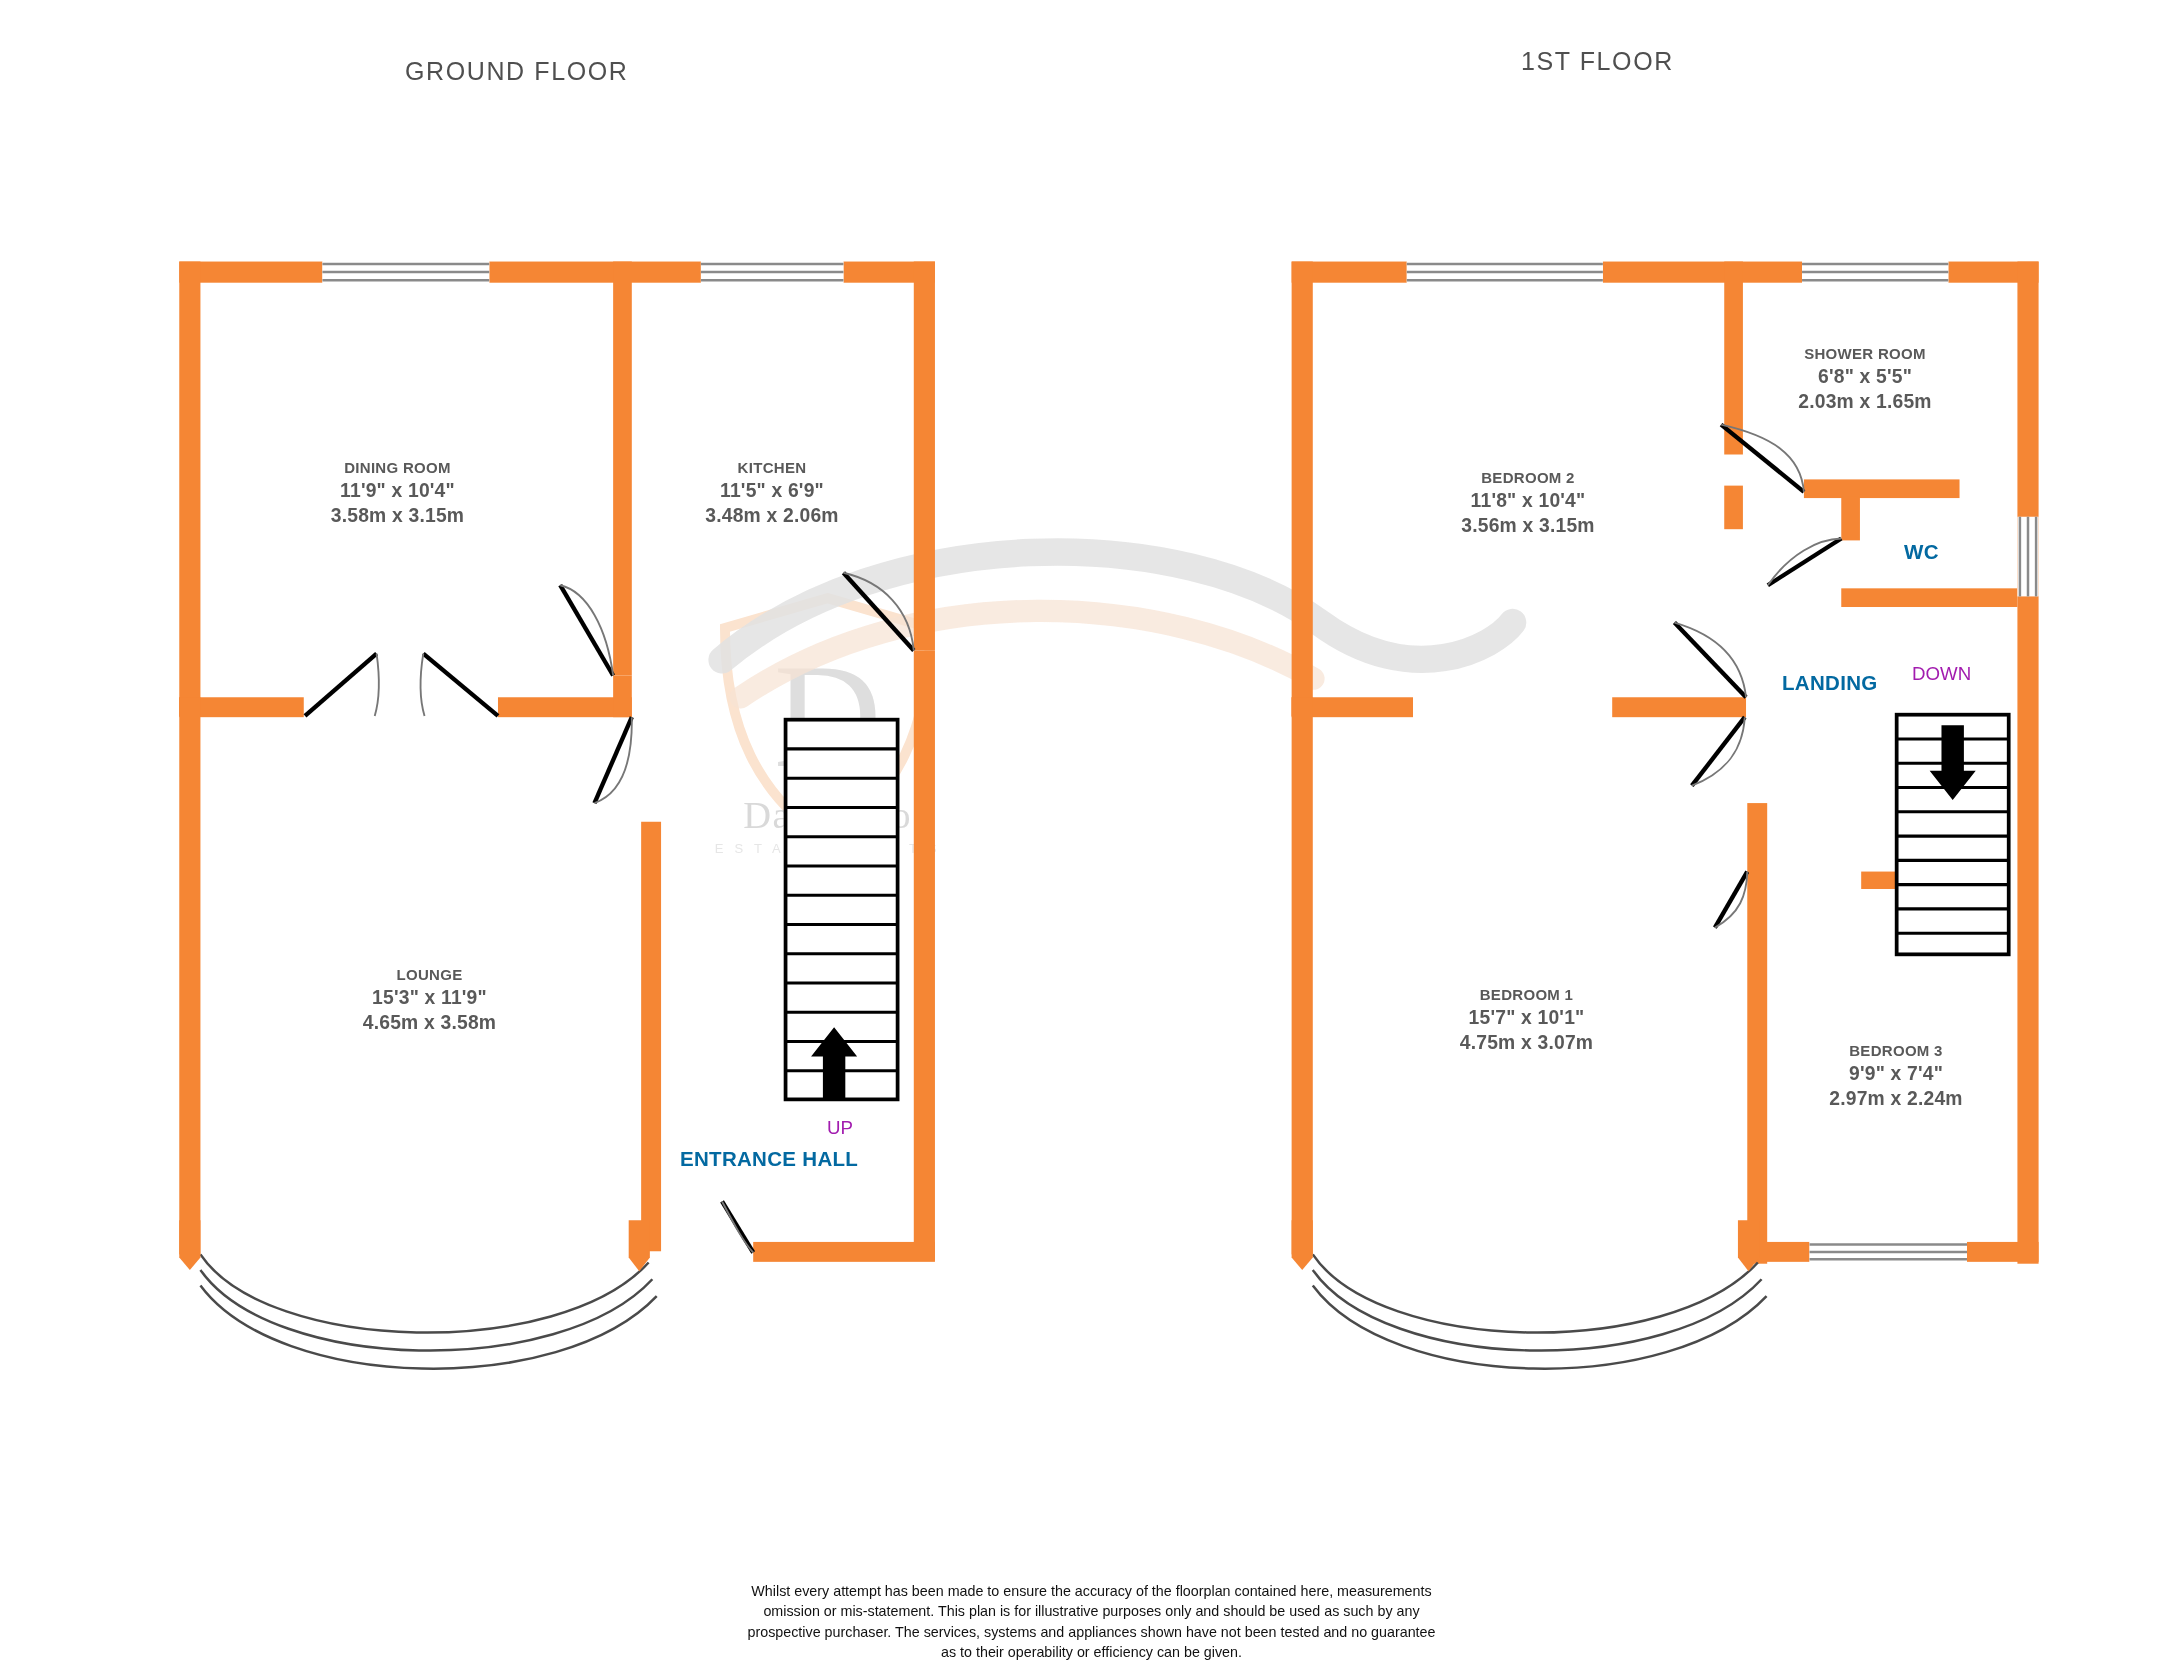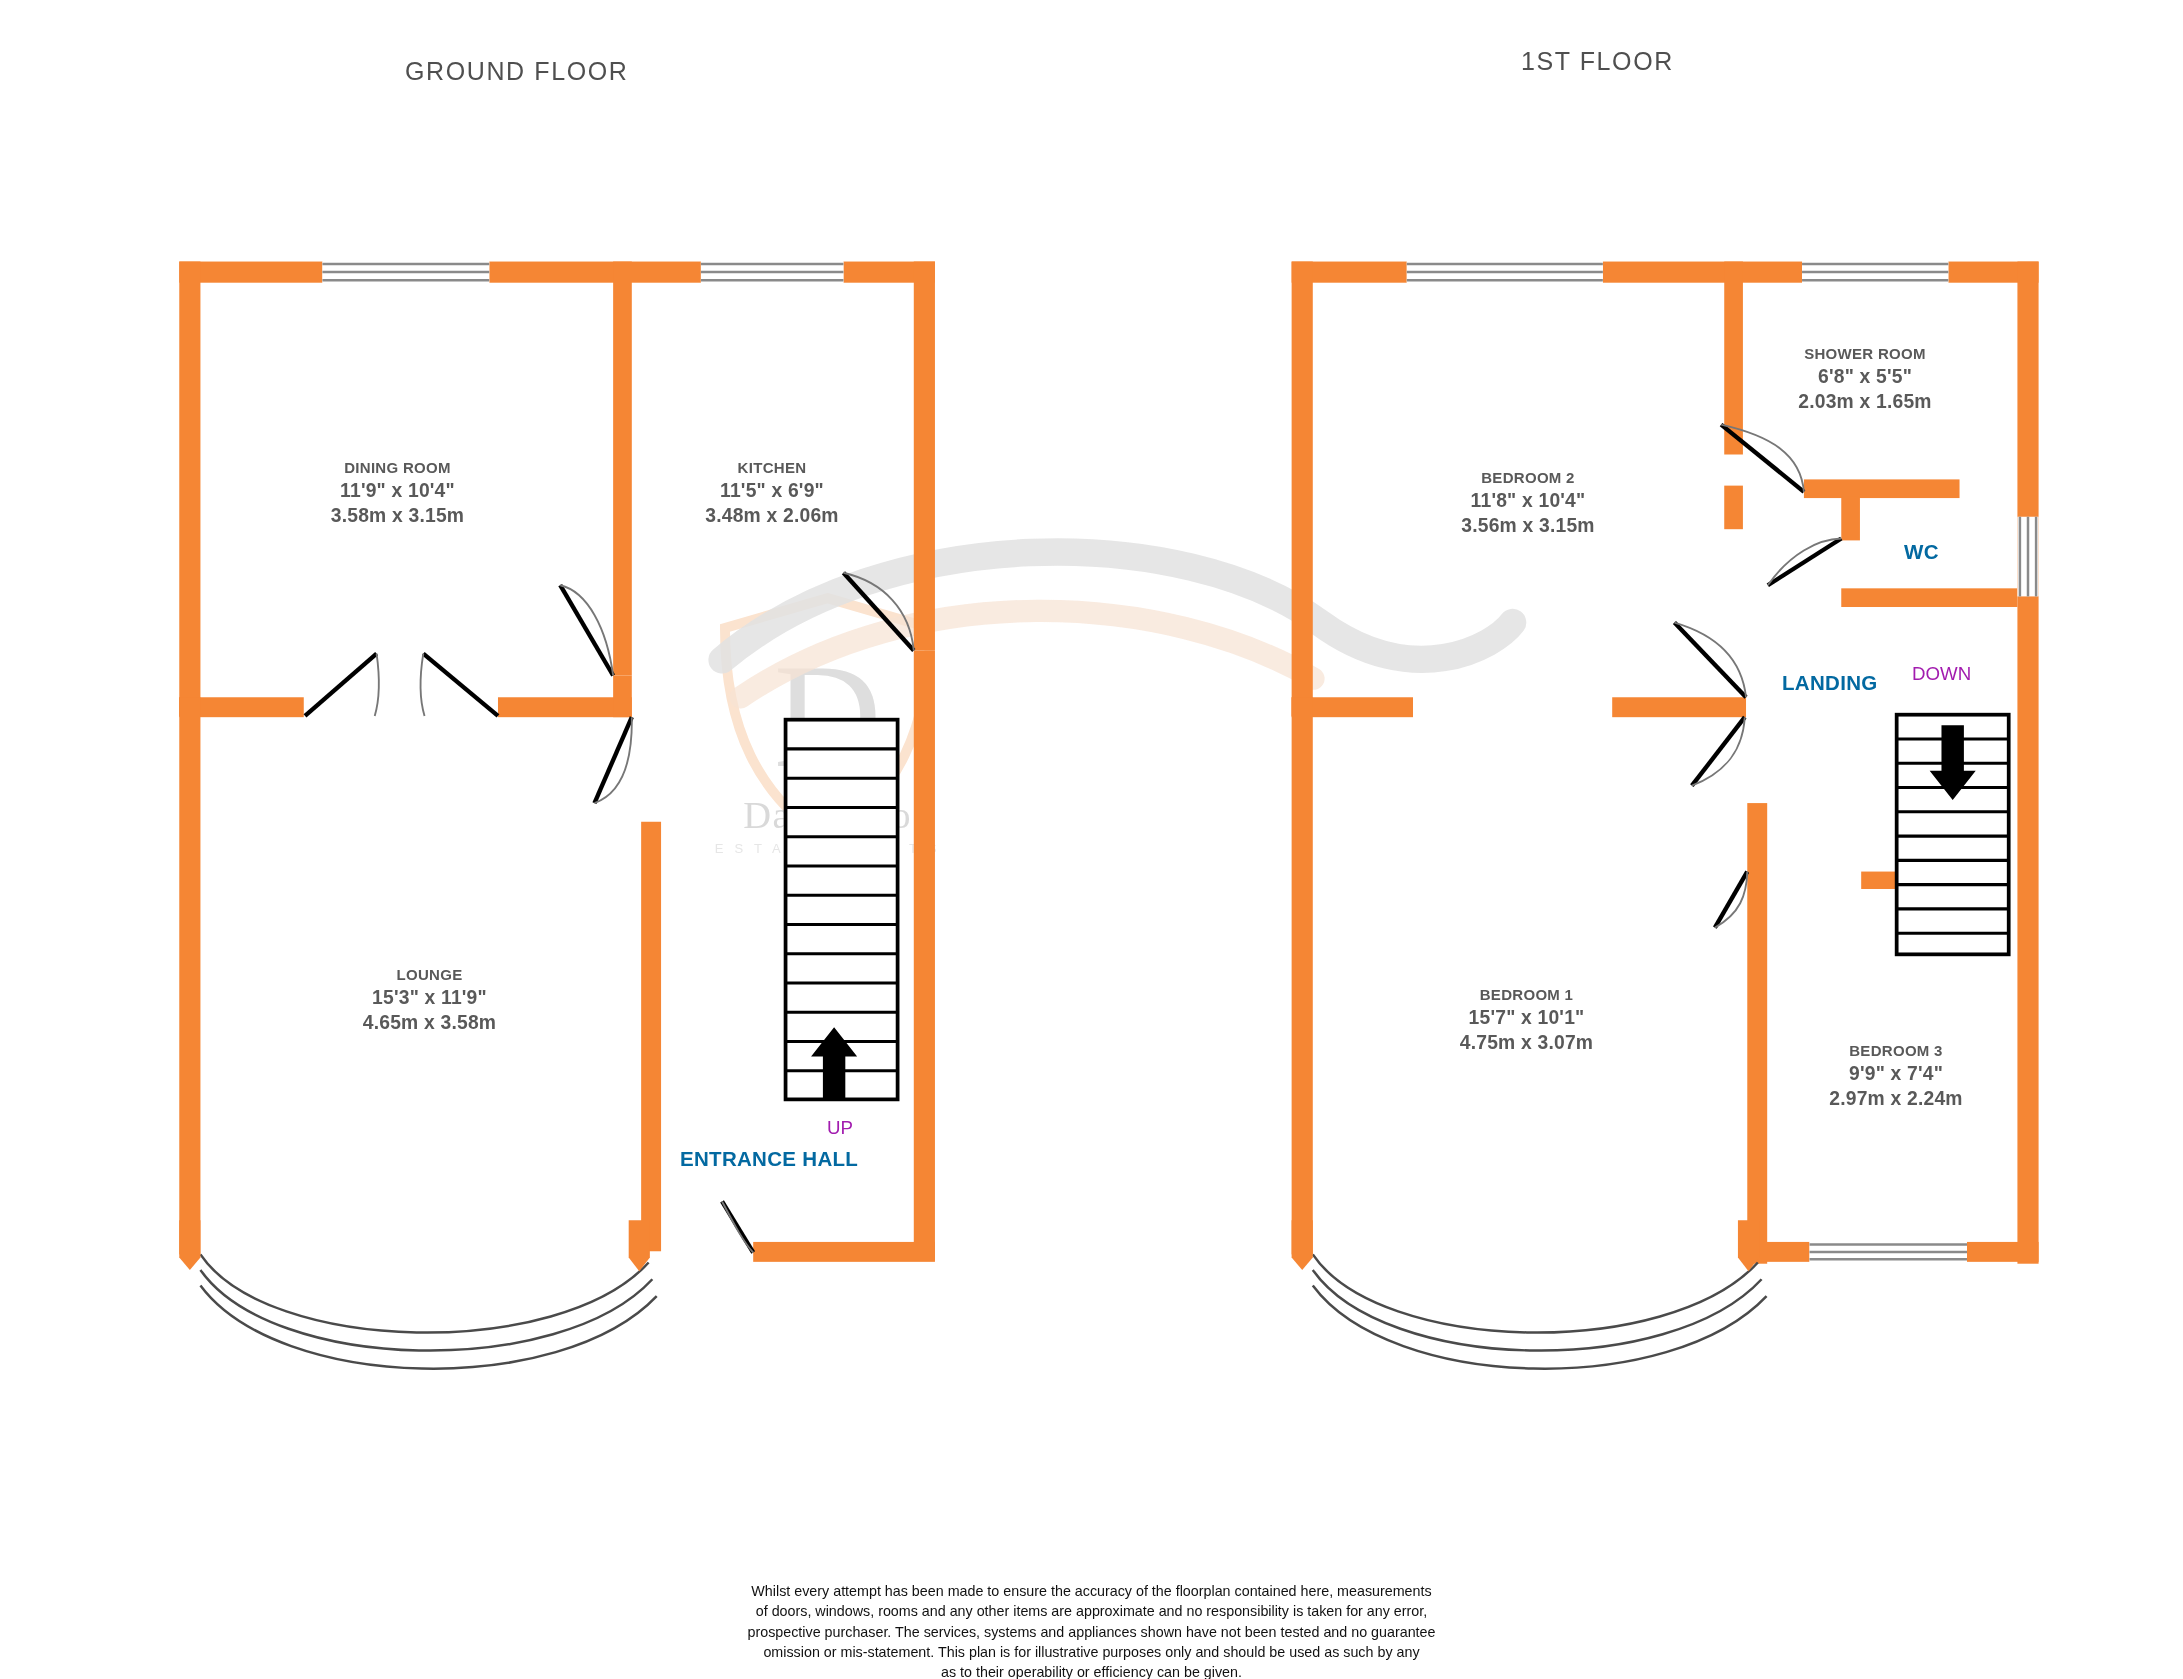--- a/index.html
+++ b/index.html
@@ -384,19 +384,18 @@
 </div>
 
 <div class="room-label" style="left:1784px; top:1041px; width:224px;">
   <div class="nm">BEDROOM 3</div>
   <div class="dim">9'9"  x 7'4"</div>
   <div class="dim">2.97m  x 2.24m</div>
 </div>
 
 <div id="disclaimer">
   <span class="line">Whilst every attempt has been made to ensure the accuracy of the floorplan contained here, measurements</span>
-  <span class="line">of doors, windows, rooms and any other items are approximate and no responsibility is taken for any error,</span>
+  <span class="line">omission or mis-statement. This plan is for illustrative purposes only and should be used as such by any</span>
   <span class="line">prospective purchaser. The services, systems and appliances shown have not been tested and no guarantee</span>
-  <span class="line">omission or mis-statement. This plan is for illustrative purposes only and should be used as such by any</span>
   <span class="line">as to their operability or efficiency can be given.</span>
 
 </div>
 
 
 </body></html>

